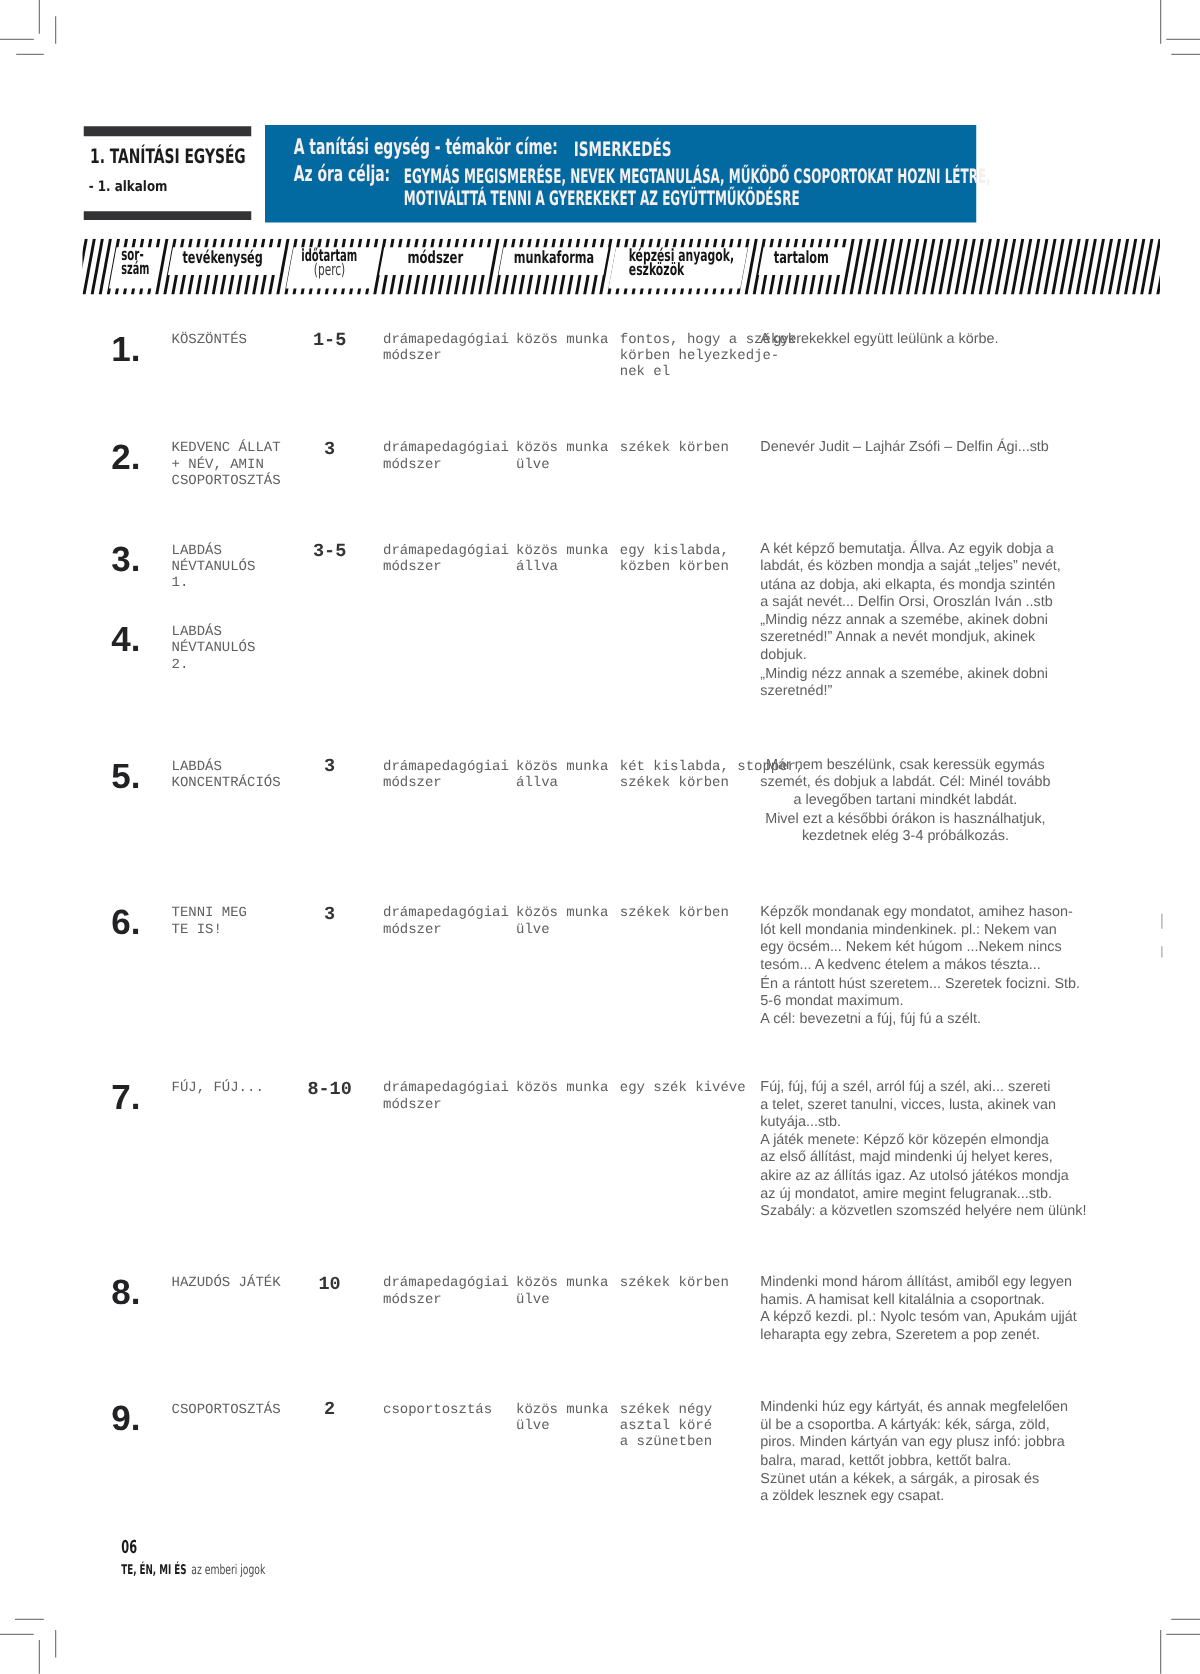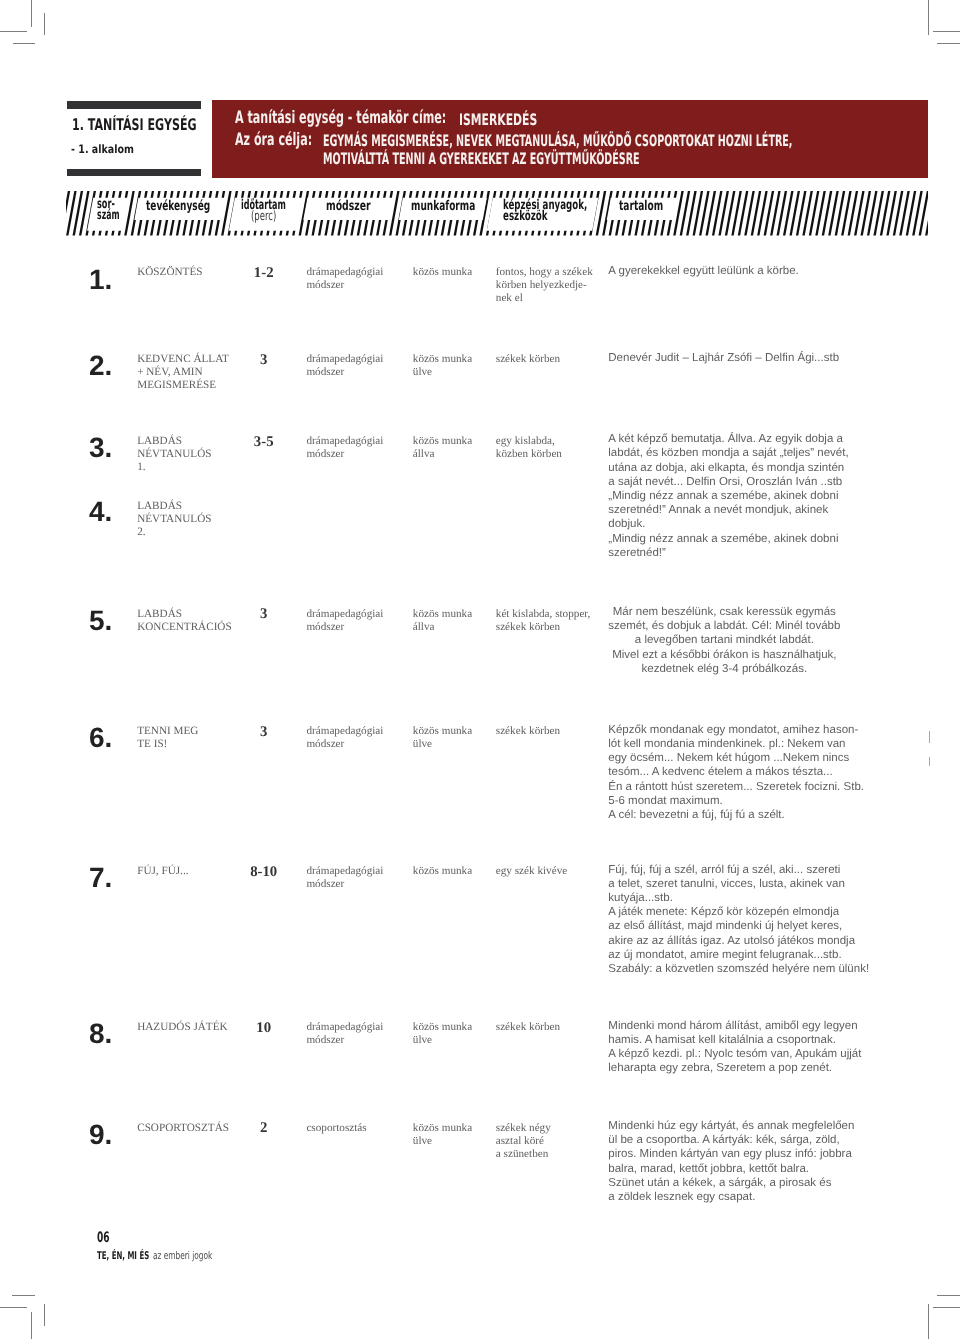--- a/index.html
+++ b/index.html
@@ -19,41 +19,41 @@
      font-weight:bold;font-size:16px;line-height:16px;color:#1d1b1b;
      position:absolute;left:5.3px;top:16.2px;white-space:nowrap;
      transform:scaleX(0.77);transform-origin:0% 100%;}
   #unit-sub{font-family:"DejaVu Sans Condensed","Liberation Sans",sans-serif;
      font-weight:bold;font-size:11.5px;line-height:11.5px;color:#1d1b1b;
      position:absolute;left:4.8px;top:42.9px;white-space:nowrap;
      transform:scaleX(0.92);transform-origin:0% 100%;}
   #rule-bot{position:absolute;left:0;top:67.5px;}
 
   
-  #darkbox{position:absolute;left:212px;top:100px;width:716px;height:77.5px;background:#7f1d1d;}
+  #darkbox{position:absolute;left:212px;top:100px;width:569px;height:77.5px;background:#0369a1;}
   .dk{position:absolute;color:#f5efed;
       font-family:"DejaVu Sans Condensed","Liberation Sans",sans-serif;
       font-weight:bold;white-space:nowrap;transform-origin:0% 100%;}
   .dk.lbl{font-size:17.3px;line-height:17.3px;transform:scaleX(0.715);}
   .dk.val{font-size:15.8px;line-height:15.8px;transform:scaleX(0.674);}
   .dk.val1{font-size:15.8px;line-height:15.8px;transform:scaleX(0.761);}
 
   
   #band{position:absolute;overflow:hidden;}
   .hlabel{position:absolute;}
   .hlabel span{position:absolute;display:block;white-space:nowrap;
       font-family:"DejaVu Sans Condensed","Liberation Sans",sans-serif;
       font-weight:bold;font-size:13.4px;line-height:13.4px;color:#151515;
       transform-origin:0% 100%;}
   .hlabel span.sub{font-weight:normal;font-size:13px;color:#3a3a3a;}
 
   
   .num{position:absolute;font-family:"Liberation Sans",sans-serif;font-weight:bold;
        font-size:28px;line-height:28px;color:#222224;}
-  .cell{position:absolute;font-family:Liberation Serif, serif;
+  .cell{position:absolute;font-family:Liberation Mono, monospace;
         font-size:11.2px;line-height:13.0px;color:#5f5f61;white-space:pre;}
   .cell.b{font-weight:bold;color:#343436;font-size:14.8px;line-height:13.0px;
         width:60px;text-align:center;left:auto;}
   .content{position:absolute;font-family:"Liberation Sans",sans-serif;
         font-size:11.5px;line-height:14.2px;color:#5f5f61;white-space:pre;}
 
   
   #pg{position:absolute;left:97px;top:1230.5px;
       font-family:"DejaVu Sans Condensed","Liberation Sans",sans-serif;
       font-weight:bold;font-size:14.4px;line-height:14.4px;color:#1b1b1b;
@@ -265,34 +265,34 @@
 <div class="hlabel">
 <span style="left:502.6px;top:198.6px;transform:scaleX(0.718);">képzési anyagok,</span>
 <span style="left:502.6px;top:209.9px;transform:scaleX(0.722);">eszközök</span>
 </div>
 <div class="hlabel">
 <span style="left:618.7px;top:199.7px;transform:scaleX(0.752);">tartalom</span>
 </div>
 <div>
 <div class="num" style="left:89.0px;top:265.7px;">1.</div>
 <div class="cell" style="left:137.2px;top:266.2px;">KÖSZÖNTÉS</div>
-<div class="cell b" style="left:233.7px;top:266.7px;">1-2</div>
+<div class="cell b" style="left:233.7px;top:266.7px;">1-5</div>
 <div class="cell" style="left:306.4px;top:266.2px;">drámapedagógiai
 módszer</div>
 <div class="cell" style="left:412.8px;top:266.2px;">közös munka</div>
 <div class="cell" style="left:495.8px;top:266.2px;">fontos, hogy a székek
 körben helyezkedje-
 nek el</div>
 <div class="content" style="left:608.3px;top:263.7px;">A gyerekekkel együtt leülünk a körbe.</div>
 </div>
 <div>
 <div class="num" style="left:89.0px;top:352.2px;">2.</div>
 <div class="cell" style="left:137.2px;top:353.4px;">KEDVENC ÁLLAT
 + NÉV, AMIN
-MEGISMERÉSE</div>
+CSOPORTOSZTÁS</div>
 <div class="cell b" style="left:233.7px;top:353.9px;">3</div>
 <div class="cell" style="left:306.4px;top:353.4px;">drámapedagógiai
 módszer</div>
 <div class="cell" style="left:412.8px;top:353.4px;">közös munka
 ülve</div>
 <div class="cell" style="left:495.8px;top:353.4px;">székek körben</div>
 <div class="content" style="left:608.3px;top:351.0px;">Denevér Judit – Lajhár Zsófi – Delfin Ági...stb</div>
 </div>
 <div>
 <div class="num" style="left:89.0px;top:434.2px;">3.</div>

